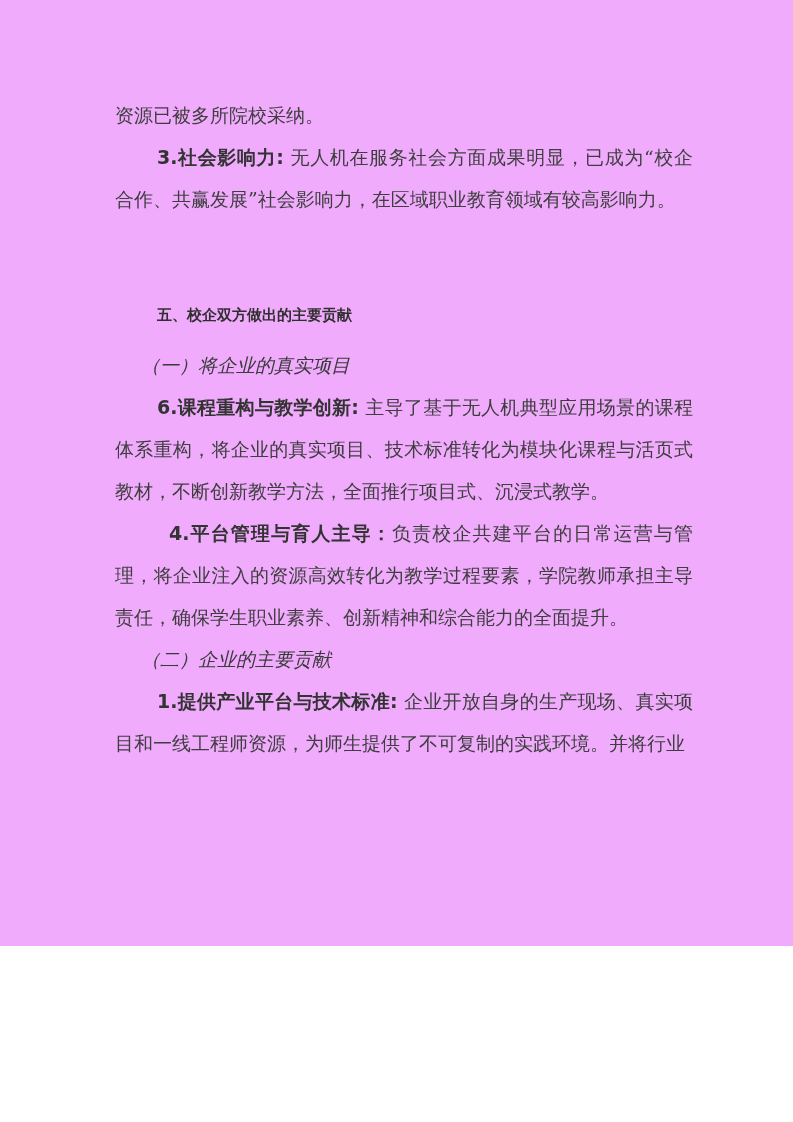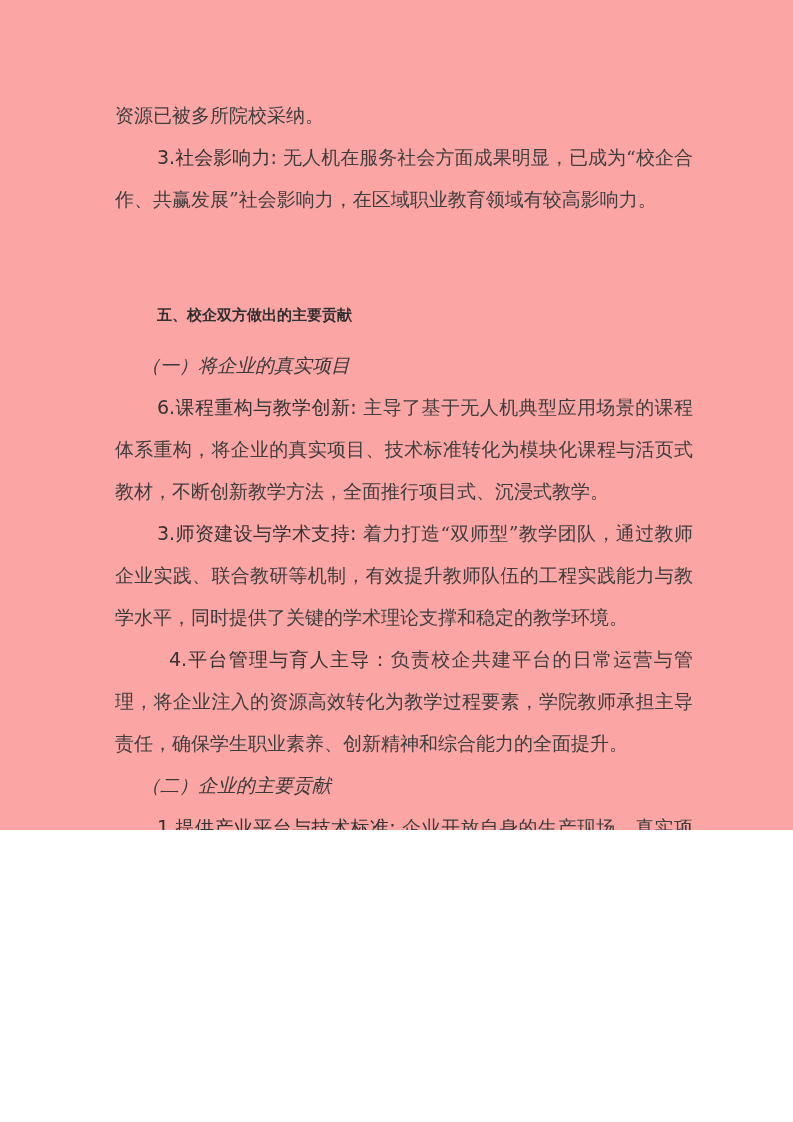--- a/index.html
+++ b/index.html
@@ -3,43 +3,43 @@
 <meta charset="utf-8">
 <style>
   html, body {
     margin: 0;
     padding: 0;
     background: #ffffff;
   }
   .page {
     position: relative;
     width: 793px;
-    height: 830px;
-    background: #fca5a5;
+    height: 946px;
+    background: #f0abfc;
     overflow: hidden;
     font-family: "DejaVu Serif", serif;
   }
   .content {
     position: absolute;
     left: 115px;
     top: 94px;
     width: 578px;
     font-size: 19px;
     line-height: 42px;
     color: #3e3e3e;
     text-align: justify;
     text-justify: inter-ideograph;
   }
   p { margin: 0; }
   .body { text-indent: 42px; }
   .body.no-indent { text-indent: 0; }
   .body.indent-plus { text-indent: 54px; }
   .lead {
     font-family: "DejaVu Sans", sans-serif;
-    font-weight: normal;
+    font-weight: bold;
     color: #333333;
   }
   .section-heading {
     margin: 74px 0 0 0;
     font-family: "DejaVu Sans", sans-serif;
     font-weight: bold;
     font-size: 15px;
     line-height: 42px;
     color: #2f2f2f;
     text-indent: 42px;
@@ -75,21 +75,20 @@
 
     <p class="body"><span class="lead">3.社会影响力:</span><span> 无人机在服务社会方面成果明显，已成为“校企合作、共赢发展”社会影响力，在区域职业教育领域有较高影响力。</span></p>
 
     <h2 class="section-heading">五、校企双方做出的主要贡献</h2>
 
     <p class="subheading">（一）将企业的真实项目</p>
 
 
     <p class="body"><span class="lead">6.课程重构与教学创新:</span><span> 主导了基于无人机典型应用场景的课程体系重构，将企业的真实项目、技术标准转化为模块化课程与活页式教材，不断创新教学方法，全面推行项目式、沉浸式教学。</span></p>
 
-    <p class="body"><span class="lead">3.师资建设与学术支持:</span><span> 着力打造“双师型”教学团队，通过教师企业实践、联合教研等机制，有效提升教师队伍的工程实践能力与教学水平，同时提供了关键的学术理论支撑和稳定的教学环境。</span></p>
 
     <p class="body indent-plus"><span class="lead">4.平台管理与育人主导：</span><span>负责校企共建平台的日常运营与管理，将企业注入的资源高效转化为教学过程要素，学院教师承担主导责任，确保学生职业素养、创新精神和综合能力的全面提升。</span></p>
 
     <p class="subheading flow">（二）企业的主要贡献</p>
 
     <p class="body"><span class="lead">1.提供产业平台与技术标准:</span><span> 企业开放自身的生产现场、真实项目和一线工程师资源，为师生提供了不可复制的实践环境。并将行业</span></p>
 
   </div>
 
   <div class="page-number">9</div>

